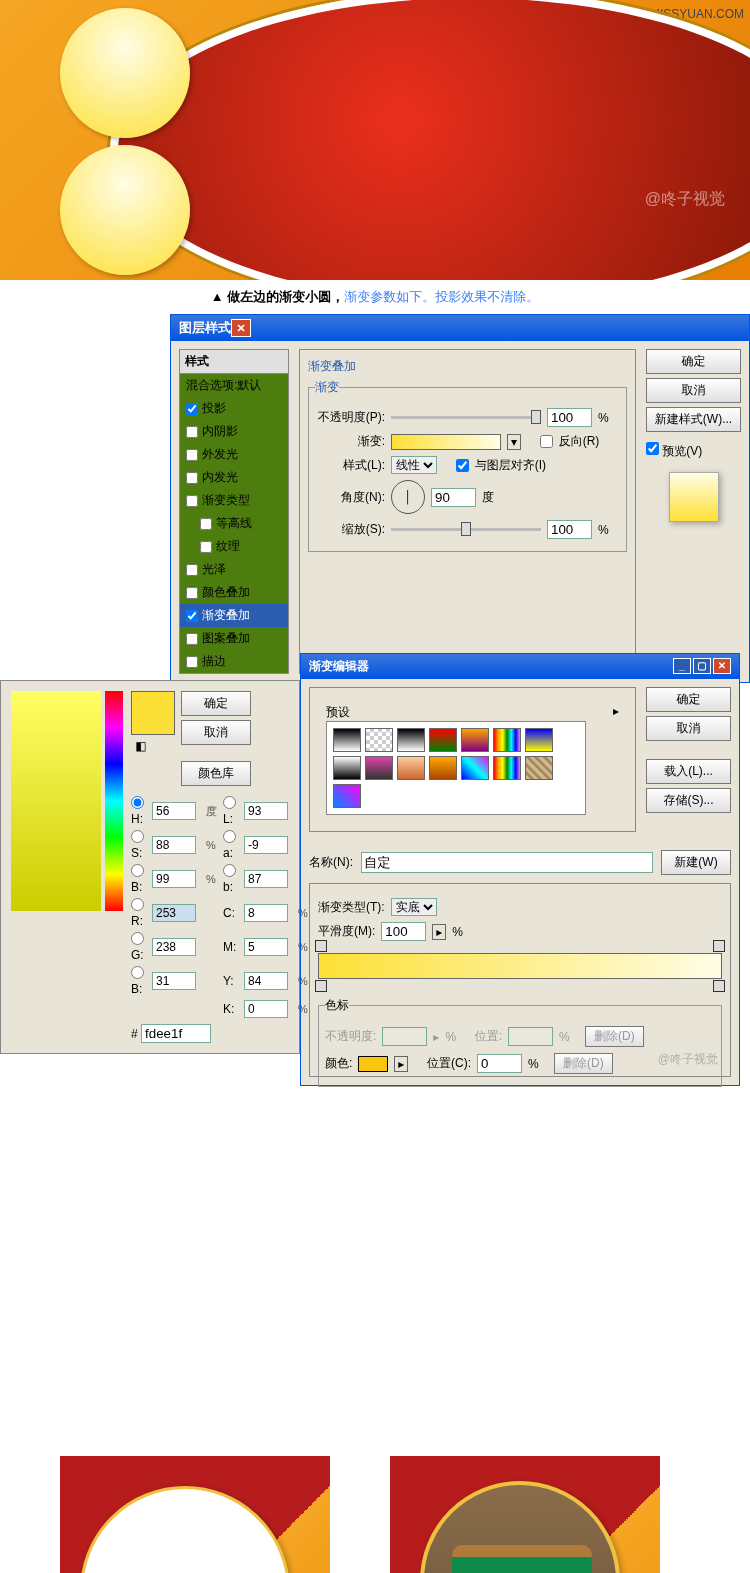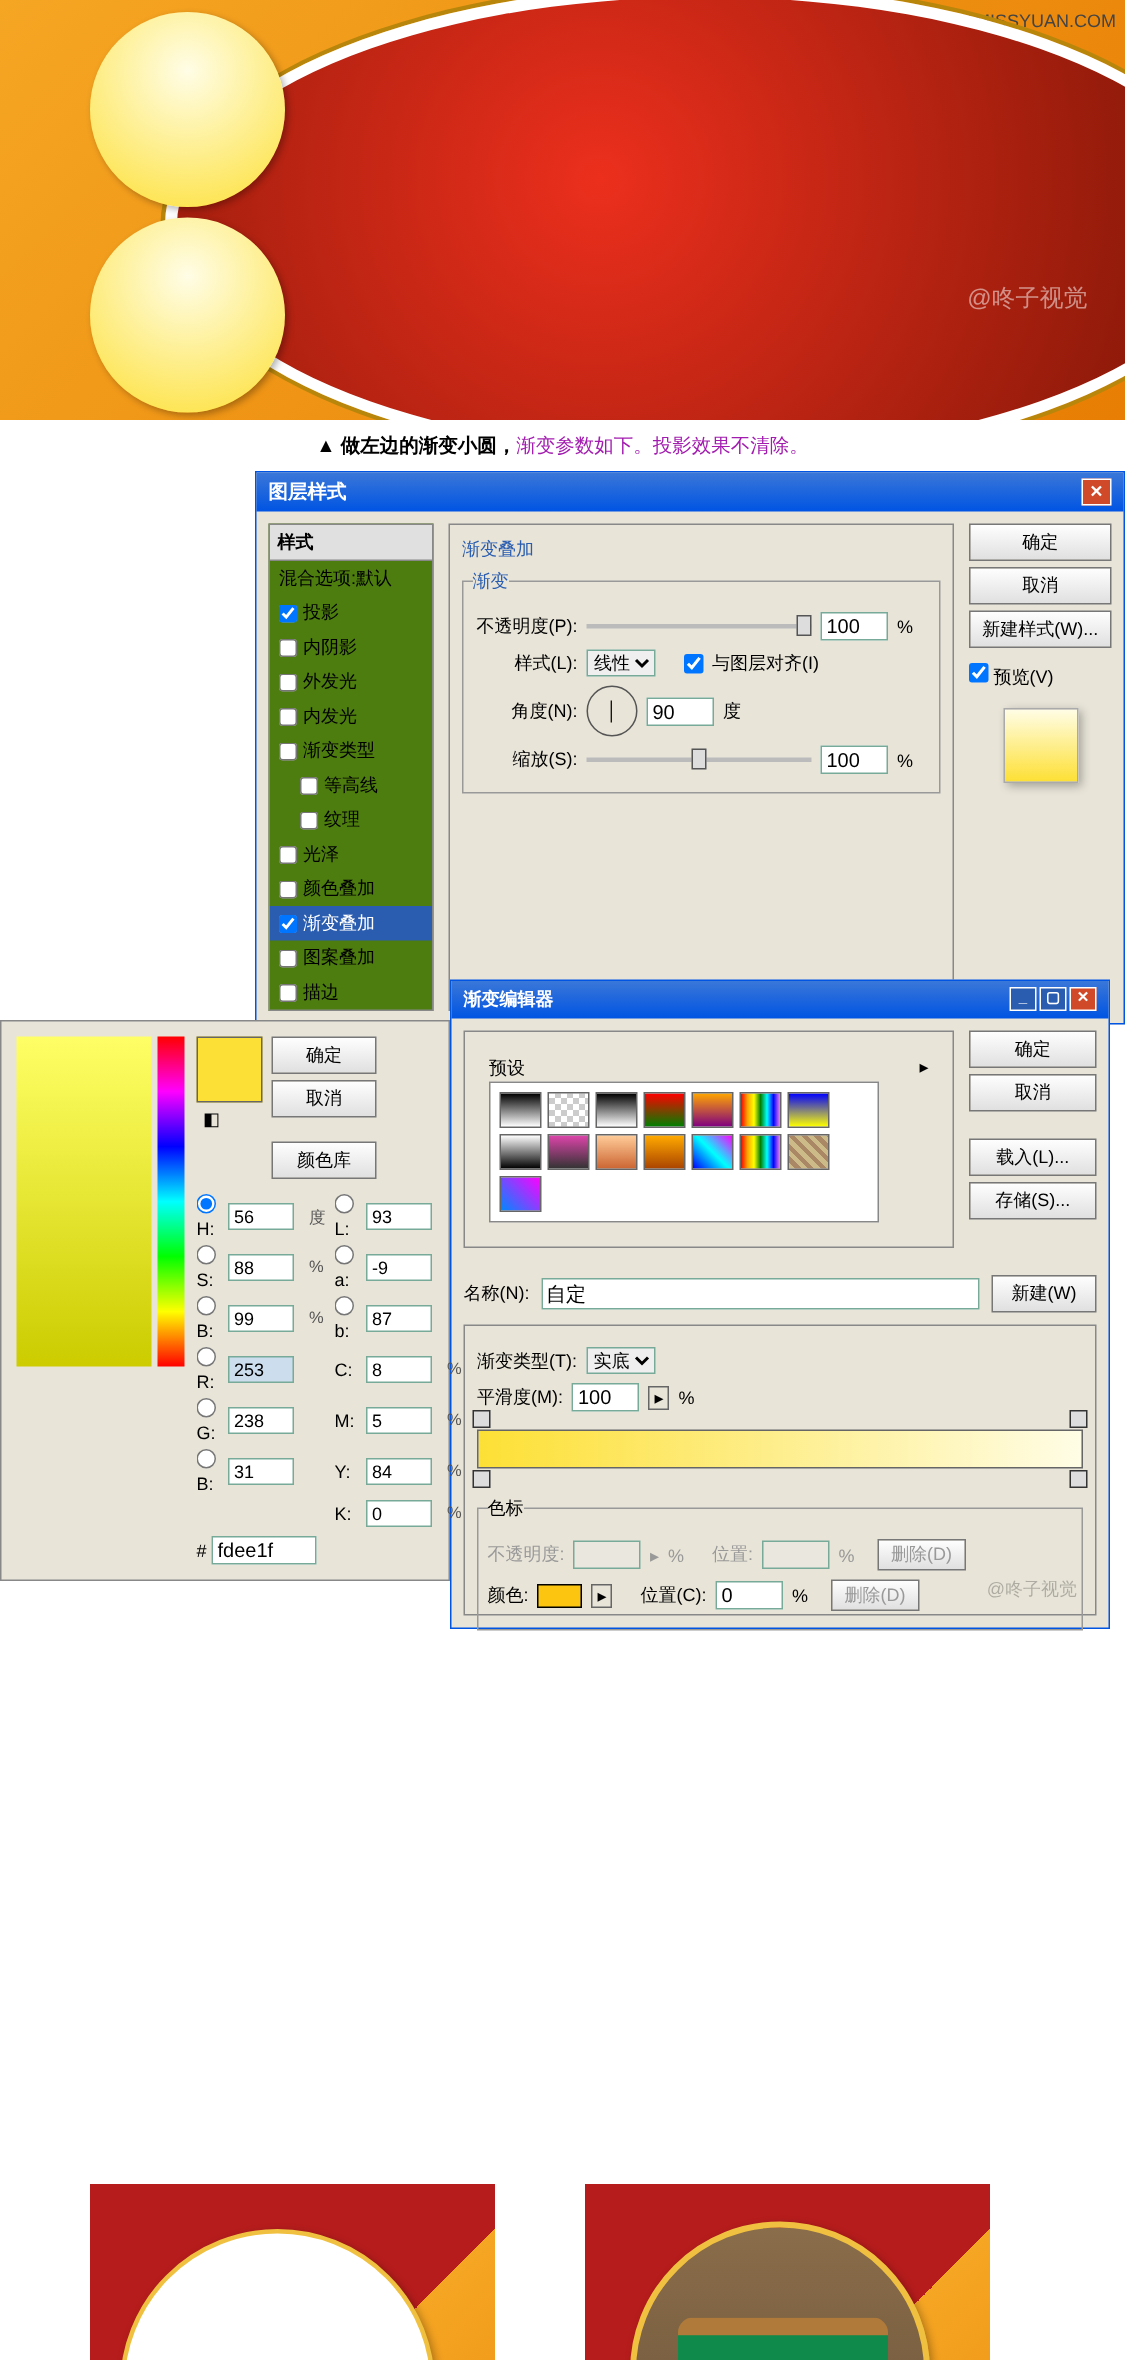--- a/index.html
+++ b/index.html
@@ -6,23 +6,23 @@
 body { font-family: "Microsoft YaHei", Arial, sans-serif; font-size: 12px; background: #fff; width: 750px; }
 .banner { position: relative; width: 750px; height: 280px; background: linear-gradient(135deg, #f5a623, #e87e04); overflow: hidden; }
 .big-oval { position: absolute; right: -80px; top: -10px; width: 720px; height: 320px; border-radius: 50%; background: radial-gradient(circle at 40% 40%, #ec2f1d, #7a1505); border: 8px solid #fff; box-shadow: 0 0 0 3px #b8860b; }
 .small-circ { position: absolute; border-radius: 50%; background: radial-gradient(circle at 50% 30%, #fffde6, #fde035); box-shadow: 2px 2px 5px rgba(0,0,0,.3); }
 .sc1 { left: 60px; top: 8px; width: 130px; height: 130px; }
 .sc2 { left: 60px; top: 145px; width: 130px; height: 130px; }
 .wm { position: absolute; right: 25px; bottom: 70px; color: rgba(255,255,255,.5); font-size: 16px; }
 .topwm { position: absolute; right: 6px; top: 6px; font-size: 12px; color: #444; }
 .caption { text-align: center; font-size: 13px; padding: 8px 0; }
 .caption .b { color: #000; font-weight: bold; }
-.caption .g { color: #a21caf; }
+.caption .g { color: #3b82f6; }
 .dialog { position: relative; margin-left: 170px; width: 580px; background: #e8e4d8; border: 1px solid #0054e3; }
-.titlebar { background: linear-gradient(#3a77d8, #0054e3); color: #fff; padding: 4px 8px; font-size: 13px; font-weight: bold; display: flex; justify-content: space-between; align-items: center; }
+.titlebar { background: linear-gradient(#3a77d8, #0054e3); color: #fff; padding: 4px 8px; font-size: 13px; font-weight: bold; display: flex; justify-content: flex-start; align-items: center; }
 .tclose { background: #d04a2a; color: #fff; width: 20px; height: 18px; text-align: center; border: 1px solid #fff; font-size: 11px; line-height: 16px; }
 .dlgbody { display: flex; padding: 8px; gap: 10px; }
 .styles-list { width: 110px; background: #4d7c0f; border: 1px solid #888; font-size: 12px; }
 .styles-list .hdr { background: #e0e0e0; padding: 3px 5px; font-weight: bold; border-bottom: 1px solid #888; }
 .styles-list .row { padding: 3px 6px; display: flex; align-items: center; gap: 4px; }
 .styles-list .row.sel { background: #2a5db0; color: #fff; }
 .styles-list input[type=checkbox] { width: 12px; height: 12px; }
 .center-pane { flex: 1; border: 1px solid #888; padding: 8px; background: #e8e4d8; }
 .grp-title { color: #2a5db0; font-size: 12px; margin-bottom: 4px; }
 .field { display: flex; align-items: center; gap: 6px; margin: 6px 0; font-size: 12px; }
@@ -155,20 +155,21 @@
       <fieldset style="border:1px solid #999;padding:6px;">
         <legend style="color:#2a5db0">渐变</legend>
         <div class="field">
             <label>不透明度(P):</label>
             <span class="slider-track">
               <span class="slider-thumb" style="left:140px"></span>
             </span>
             <input type="text" value="100" style="">
             <span>%</span>
           </div>
+        <div class="field"><label>渐变:</label><span class="grad-bar"></span><span style="border:1px solid #666;padding:0 3px">▾</span>&nbsp;&nbsp;<input type="checkbox" style=""><span>反向(R)</span></div>
         <div class="field"><label>样式(L):</label><select><option>线性</option></select>&nbsp;&nbsp;<input type="checkbox" checked="" style=""><span>与图层对齐(I)</span></div>
         <div class="field">
             <label>角度(N):</label>
             <span class="angle-dial">│</span>
             <input type="text" value="90" style="">
             <span>度</span>
           </div>
         <div class="field">
             <label>缩放(S):</label>
             <span class="slider-track">

